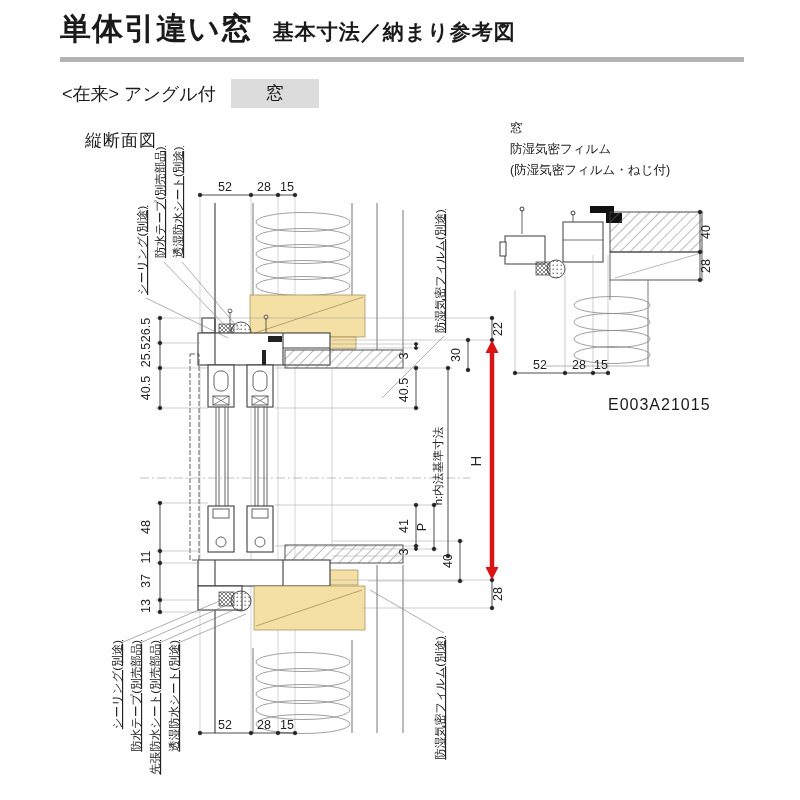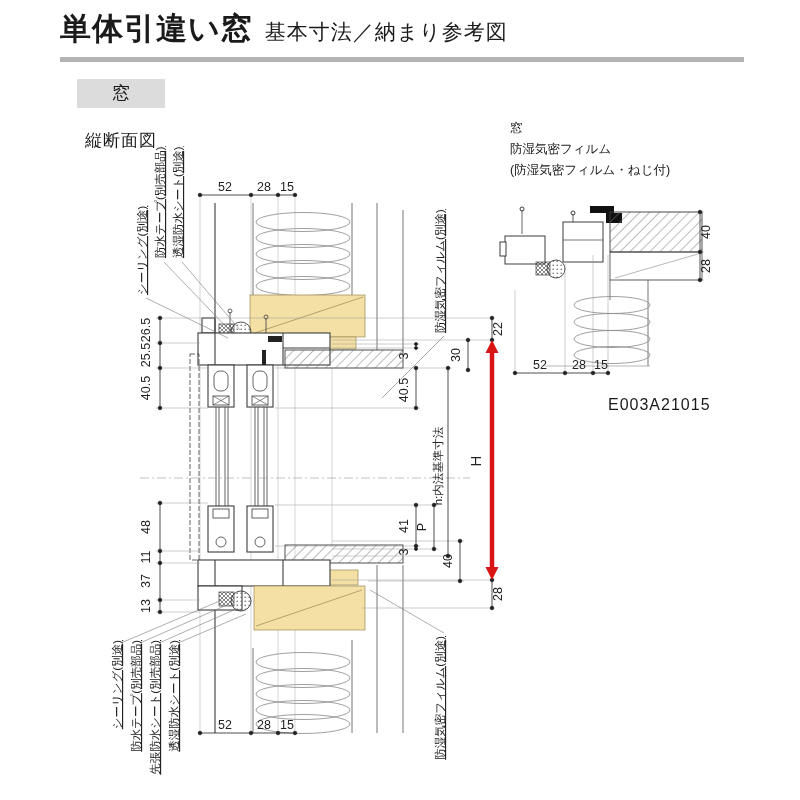--- a/index.html
+++ b/index.html
@@ -1,21 +1,21 @@
 <!DOCTYPE html>
 <html><head>
 <meta charset="utf-8">
 <style>
   html,body{margin:0;padding:0;}
   body{width:800px;height:800px;background:#fff;position:relative;overflow:hidden;
        font-family:"Liberation Sans","DejaVu Sans",sans-serif;color:#1a1a1a;}
   .header{position:absolute;left:60px;top:8px;width:690px;}
-  .title-row{display:flex;align-items:baseline;gap:12px;white-space:nowrap;}
+  .title-row{display:flex;align-items:baseline;gap:20px;white-space:nowrap;}
   .title-main{font-size:31px;font-weight:bold;letter-spacing:1px;}
-  .title-sub{font-size:21px;font-weight:normal;letter-spacing:1px;}
+  .title-sub{font-size:21px;font-weight:bold;letter-spacing:1px;}
   .rule{height:5px;background:#b3b3b3;margin-top:7px;width:684px;}
   .series-row{margin-top:17px;margin-left:2px;font-size:18px;display:flex;align-items:center;}
   .series-box{display:inline-block;background:#dcdcdc;width:88px;text-align:center;
               padding:2px 0 3px 0;margin-left:15px;font-size:18px;}
   .section-title{margin-top:21px;margin-left:25px;font-size:17px;letter-spacing:1px;}
   .note{position:absolute;left:510px;top:118px;font-size:12.5px;line-height:21px;white-space:nowrap;}
   .code{position:absolute;left:608px;top:396px;font-size:16px;letter-spacing:1px;}
   svg{position:absolute;left:0;top:0;}
   svg text{font-family:"Liberation Sans","DejaVu Sans",sans-serif;fill:#222;}
   .dim{font-size:12.5px;}
@@ -25,20 +25,21 @@
 </head>
 <body>
 
 <div class="header">
   <div class="title-row">
     <span class="title-main">単体引違い窓</span>
     <span class="title-sub">基本寸法／納まり参考図</span>
   </div>
   <div class="rule"></div>
   <div class="series-row">
+    <span>&lt;在来&gt; アングル付</span>
     <span class="series-box">窓</span>
   </div>
   <div class="section-title">縦断面図</div>
 </div>
 
 <div class="note">
   <div>窓</div>
   <div>防湿気密フィルム</div>
   <div>(防湿気密フィルム・ねじ付)</div>
 </div>

